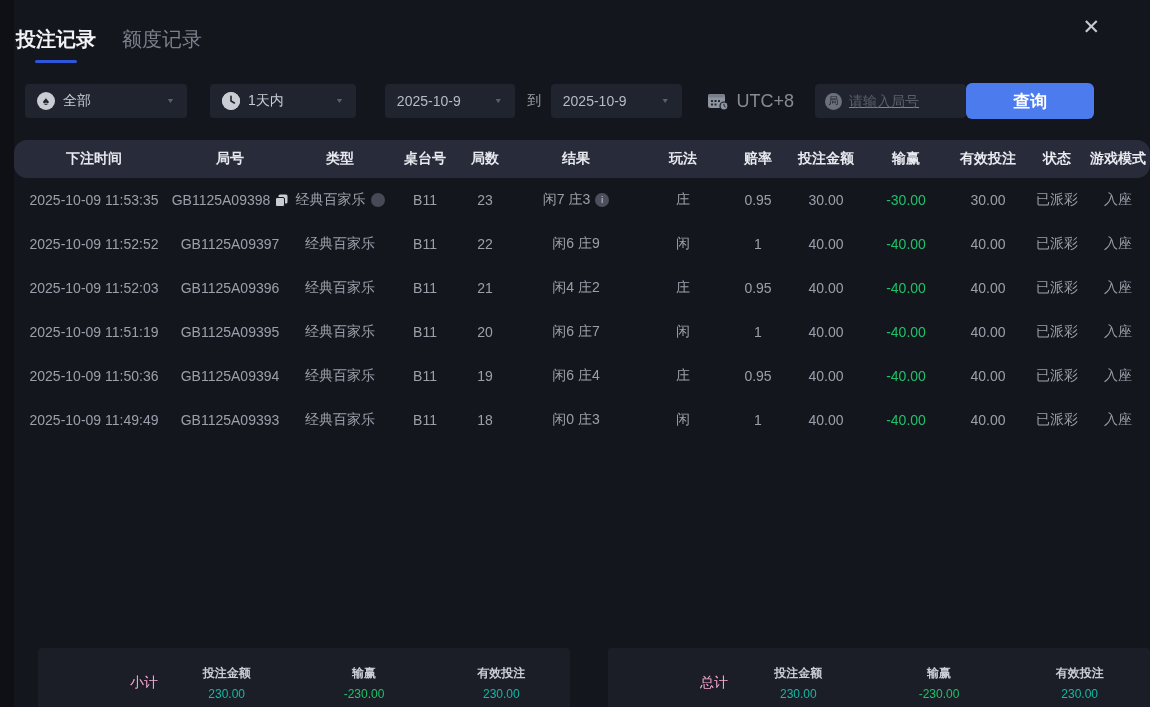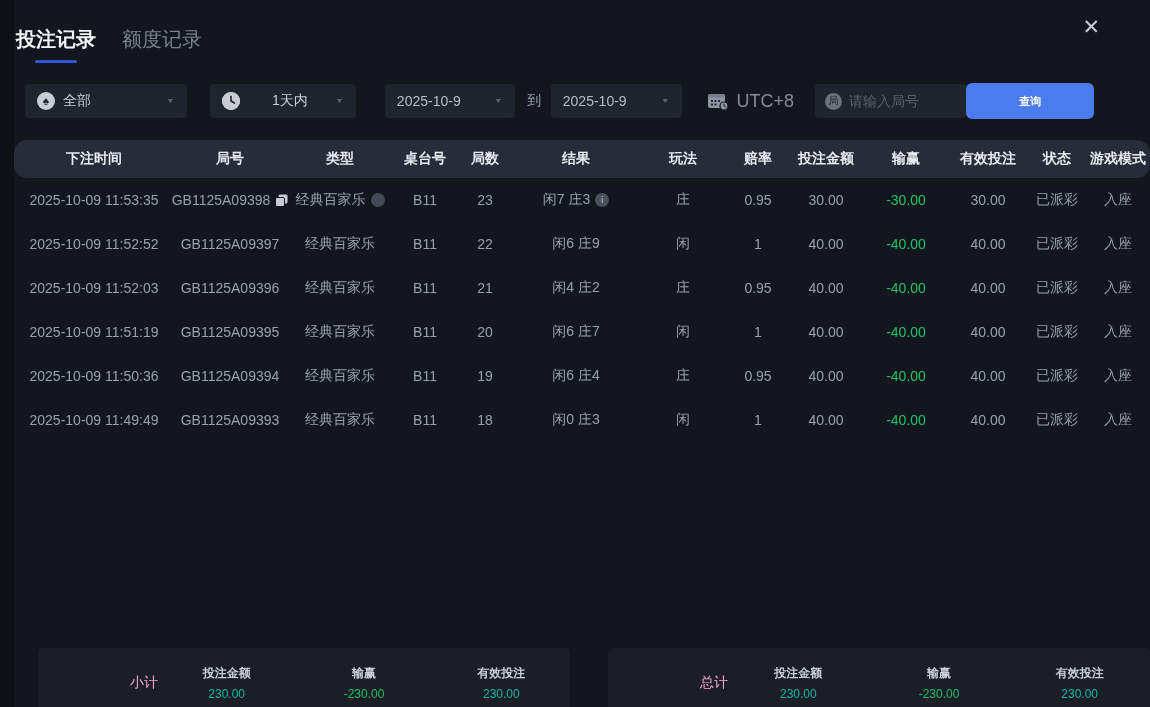--- a/index.html
+++ b/index.html
@@ -19,33 +19,33 @@
 
   
   .filters { position:absolute; top:84px; left:25px; right:0; height:34px; display:flex; align-items:center; }
   .control { height:34px; background:var(--control-bg,#20242e); border-radius:4px;
     display:flex; align-items:center; color:var(--control-text,#c8ccd3); font-size:14px; }
   .dropdown { justify-content:flex-start; padding:0 12px; position:relative; cursor:pointer; }
   .caret { margin-left:auto; font-size:9px; color:#5a606d; transform:scaleY(.8); }
   .icon-circle { width:18px; height:18px; border-radius:50%; background:#c9ccd3; color:#20232d;
     display:inline-flex; align-items:center; justify-content:center; font-size:12px; margin-right:8px; flex:none; }
   .dd-type { width:170px; }
-  .dd-range { width:153px; margin-left:23px;gap:24px; }
+  .dd-range { width:153px; margin-left:23px; }
   .date-box { width:136px; margin-left:29px; padding:3px 12px; cursor:pointer; color:#b7bbc3; }
   .date-box2 { width:137px; margin-left:9px; }
   .to-label { margin-left:12px; width:16px; color:#9aa0ab; font-size:14px; text-align:center; }
   .tz-group { display:flex; align-items:center; margin-left:25px; color:#868b96; font-size:18px; gap:8px; }
   .round-input-wrap { width:159px; margin-left:21px; padding:0 10px; }
   .round-prefix { width:17px; height:17px; border-radius:50%; background:#6a707c; color:#20232d;
     display:inline-flex; align-items:center; justify-content:center; font-size:10px; margin-right:7px; flex:none; }
   .round-input { background:transparent; border:none; outline:none; width:100%;
-    color:#e5e5e5; font-size:14px; font-family:inherit; }
+    color:#d946ef; font-size:14px; font-family:inherit;text-decoration:underline; }
   .round-input::placeholder { color:var(--placeholder,#5a5f6b); }
   .query-btn { margin-left:auto; width:135px; height:36px; border:none; border-radius:6px;
-    background:var(--accent-button,#4c7bee); color:#fff; font-size:11px; font-weight:700;
+    background:var(--accent-button,#4c7bee); color:#fff; font-size:17px; font-weight:700;
     font-family:inherit; cursor:pointer; }
 
   
   .table { position:absolute; top:140px; left:14px; width:1136px; }
   .grid { display:grid; grid-template-columns:160px 112px 108px 62px 58px 124px 90px 60px 76px 84px 80px 58px 64px; align-items:center;border-radius:13px; }
   .thead { height:38px; background:var(--header-bg,#282c3a); }
   .th { text-align:center; color:var(--header-text,#e8eaef); font-size:14px; font-weight:700; }
   .tr { height:44px; }
   .td { text-align:center; color:var(--cell-text,#9aa0ab); font-size:14px;
     display:flex; align-items:center; justify-content:center; gap:5px; white-space:nowrap; }

